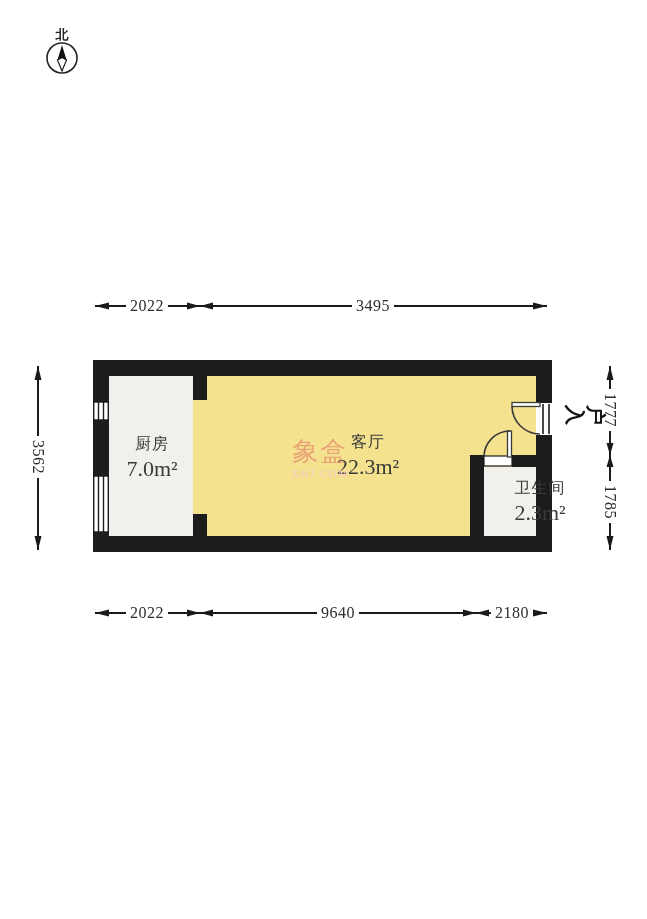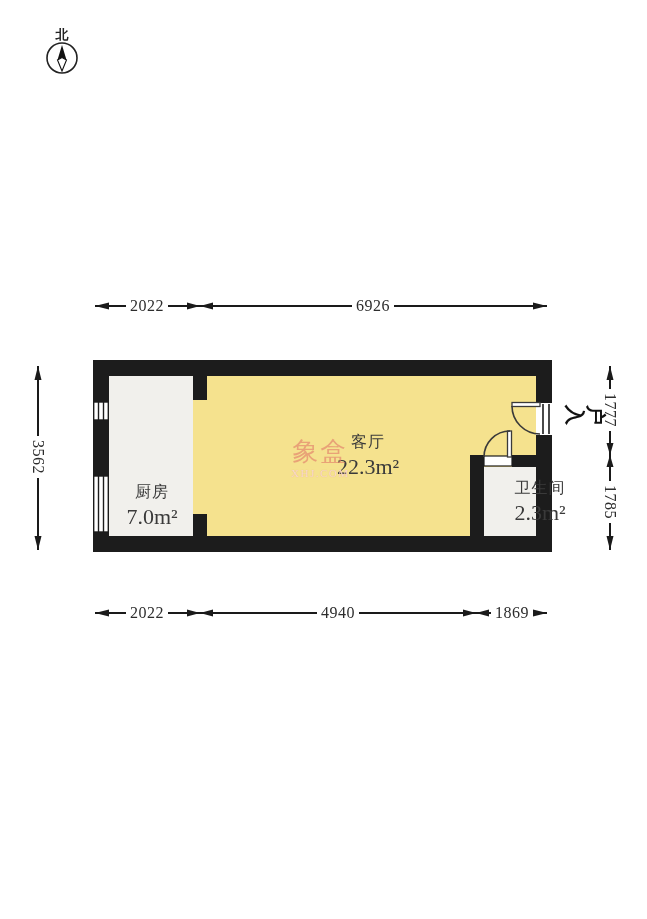--- a/index.html
+++ b/index.html
@@ -132,29 +132,29 @@
     <g>
       <circle cx="62" cy="58" r="15" fill="#ffffff" stroke="#222222" stroke-width="1.6"></circle>
       <polygon points="62,45 66.5,60 62,57.5 57.5,60" fill="#111111"></polygon>
       <polygon points="57.5,60 62,57.5 66.5,60 62,71" fill="#ffffff" stroke="#111111" stroke-width="1.1"></polygon>
     </g>
   </svg>
 
   <div class="compass-north">北</div>
 
   <div class="dim-label" style="left:147px;top:306px;">2022</div>
-  <div class="dim-label" style="left:373px;top:306px;">6926</div>
+  <div class="dim-label" style="left:373px;top:306px;">3495</div>
   <div class="dim-label" style="left:147px;top:613px;">2022</div>
-  <div class="dim-label" style="left:338px;top:613px;">4940</div>
-  <div class="dim-label" style="left:512px;top:613px;">1869</div>
+  <div class="dim-label" style="left:338px;top:613px;">9640</div>
+  <div class="dim-label" style="left:512px;top:613px;">2180</div>
   <div class="dim-label vertical" style="left:38px;top:457px;">3562</div>
   <div class="dim-label vertical" style="left:610px;top:410px;">1777</div>
   <div class="dim-label vertical" style="left:610px;top:502px;">1785</div>
 
-  <div class="room-label" style="left:152px;top:459px;margin-top:48px;">
+  <div class="room-label" style="left:152px;top:459px;">
     <div class="room-name">厨房</div>
     <div class="room-area">7.0m²</div>
   </div>
   <div class="room-label" style="left:368px;top:457px;">
     <div class="room-name">客厅</div>
     <div class="room-area">22.3m²</div>
   </div>
   <div class="room-label" style="left:540px;top:503px;">
     <div class="room-name">卫生间</div>
     <div class="room-area">2.3m²</div>

